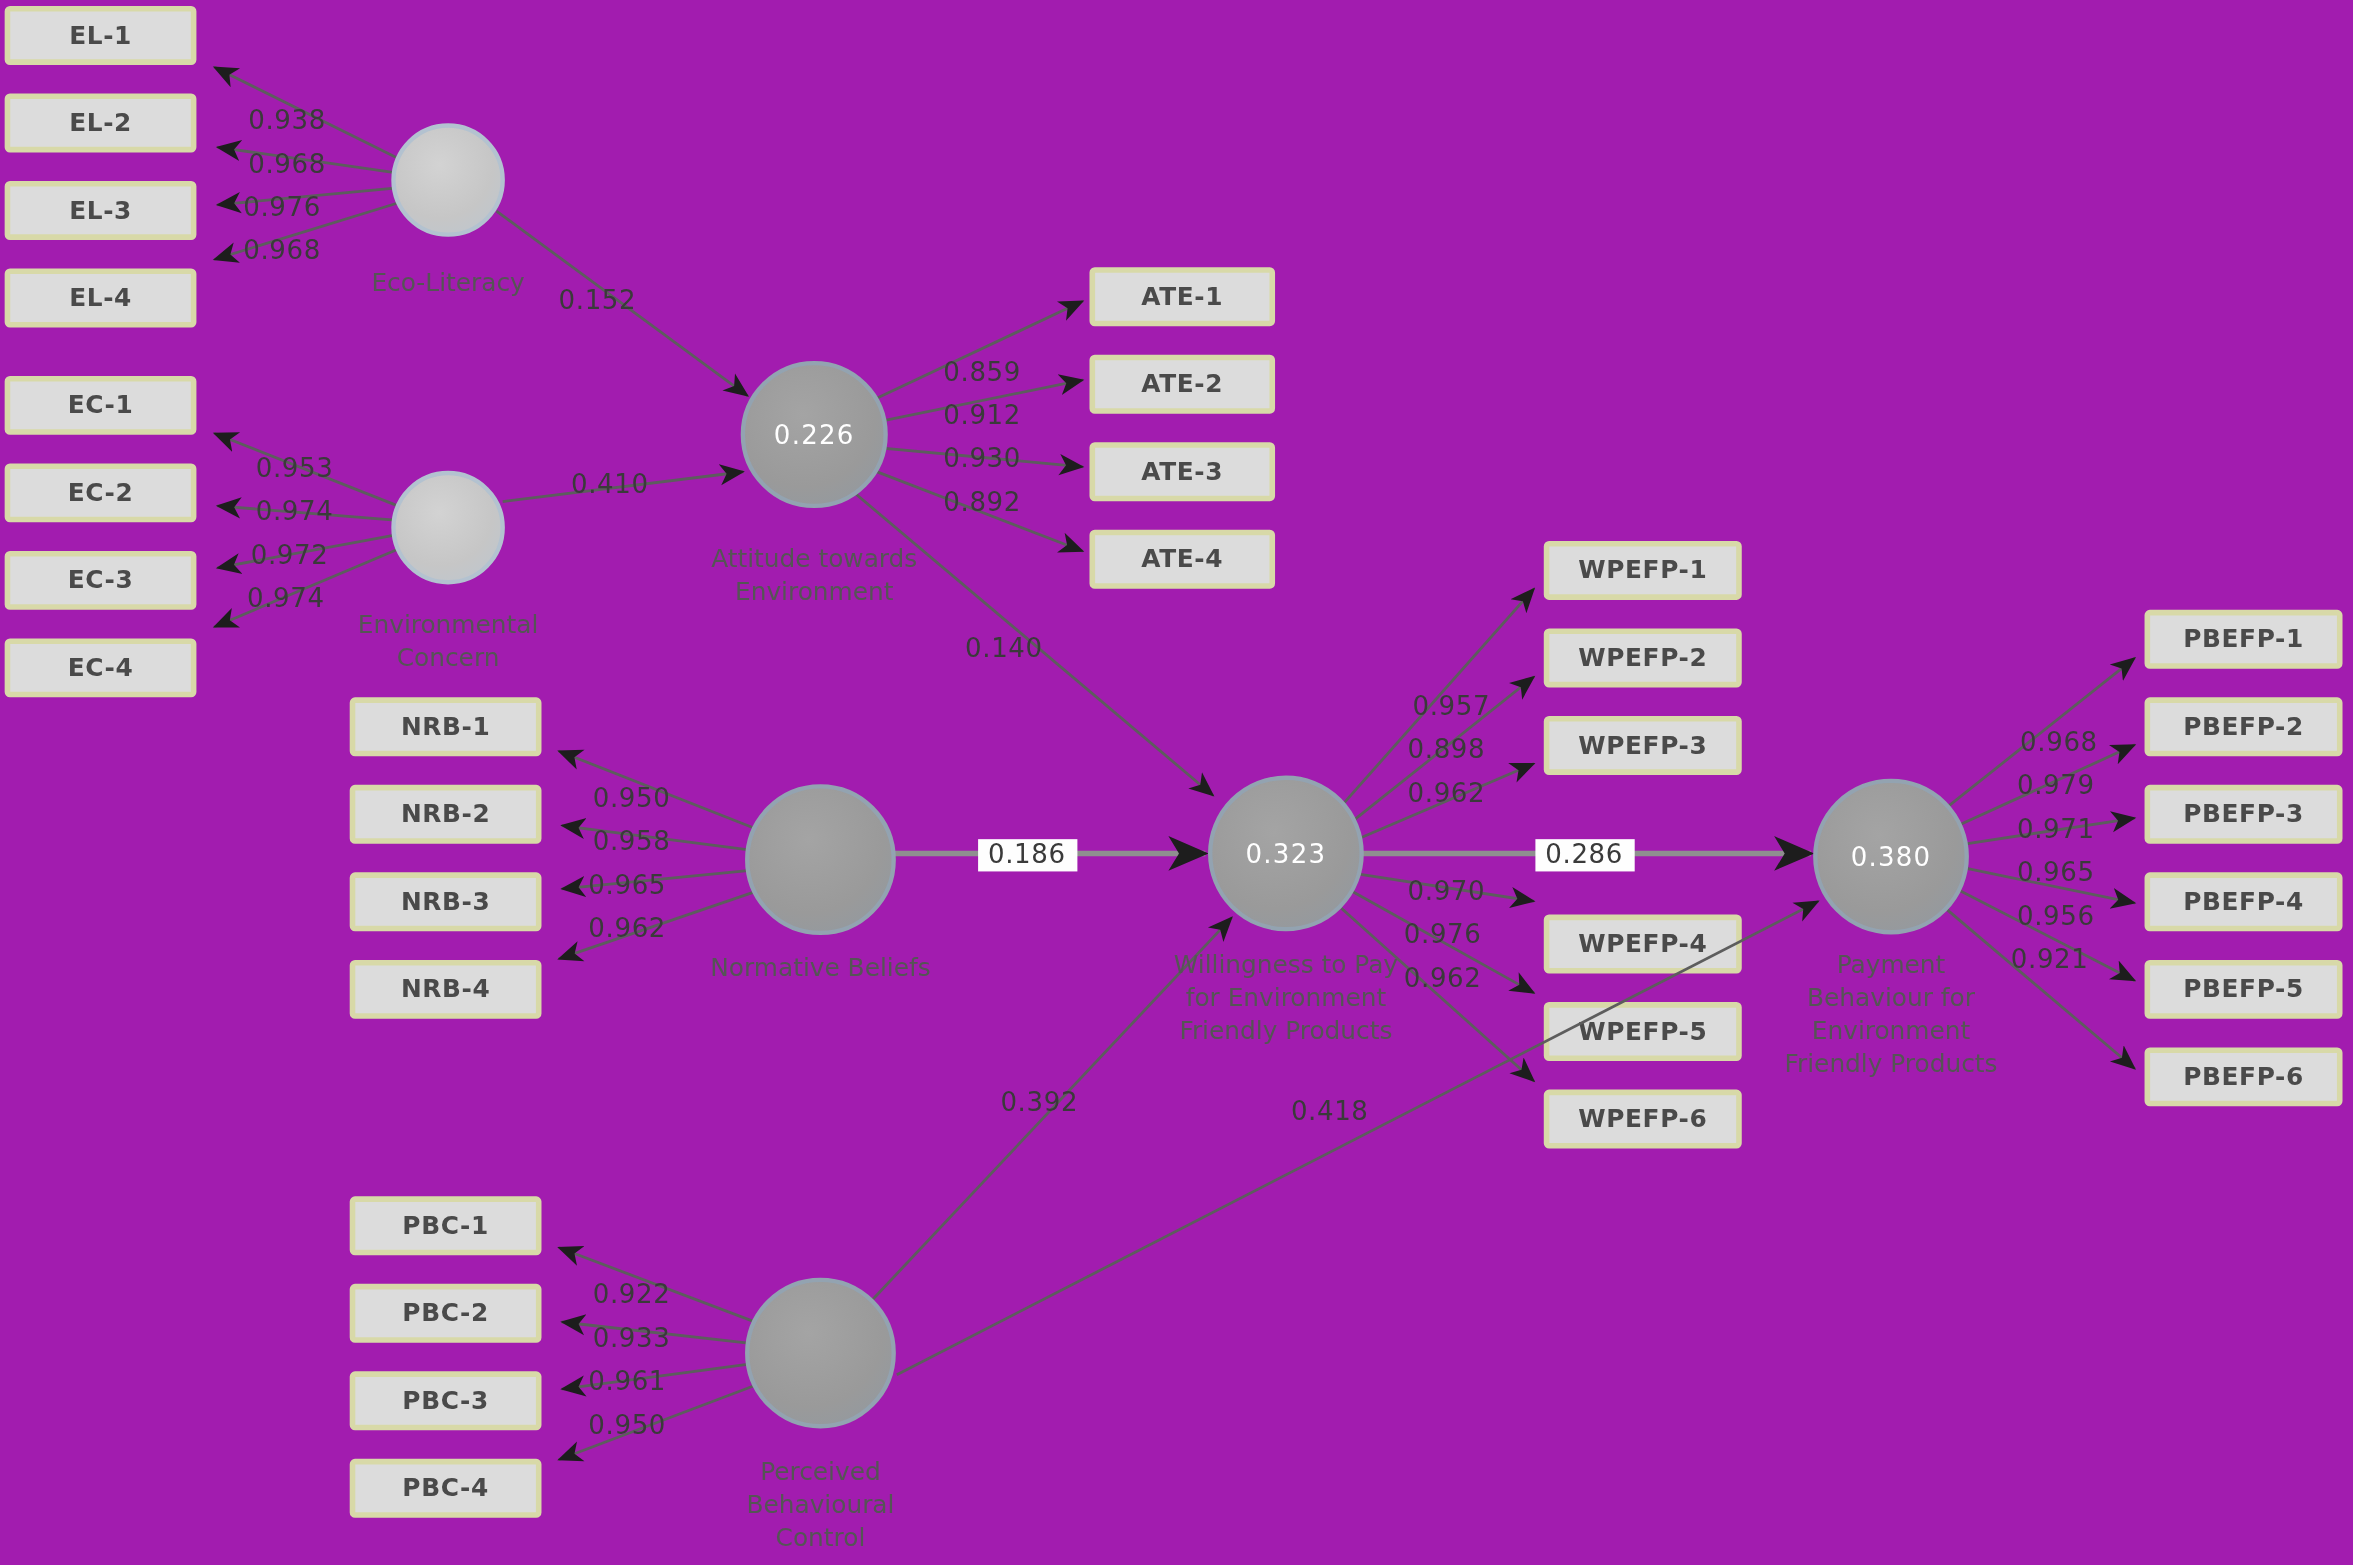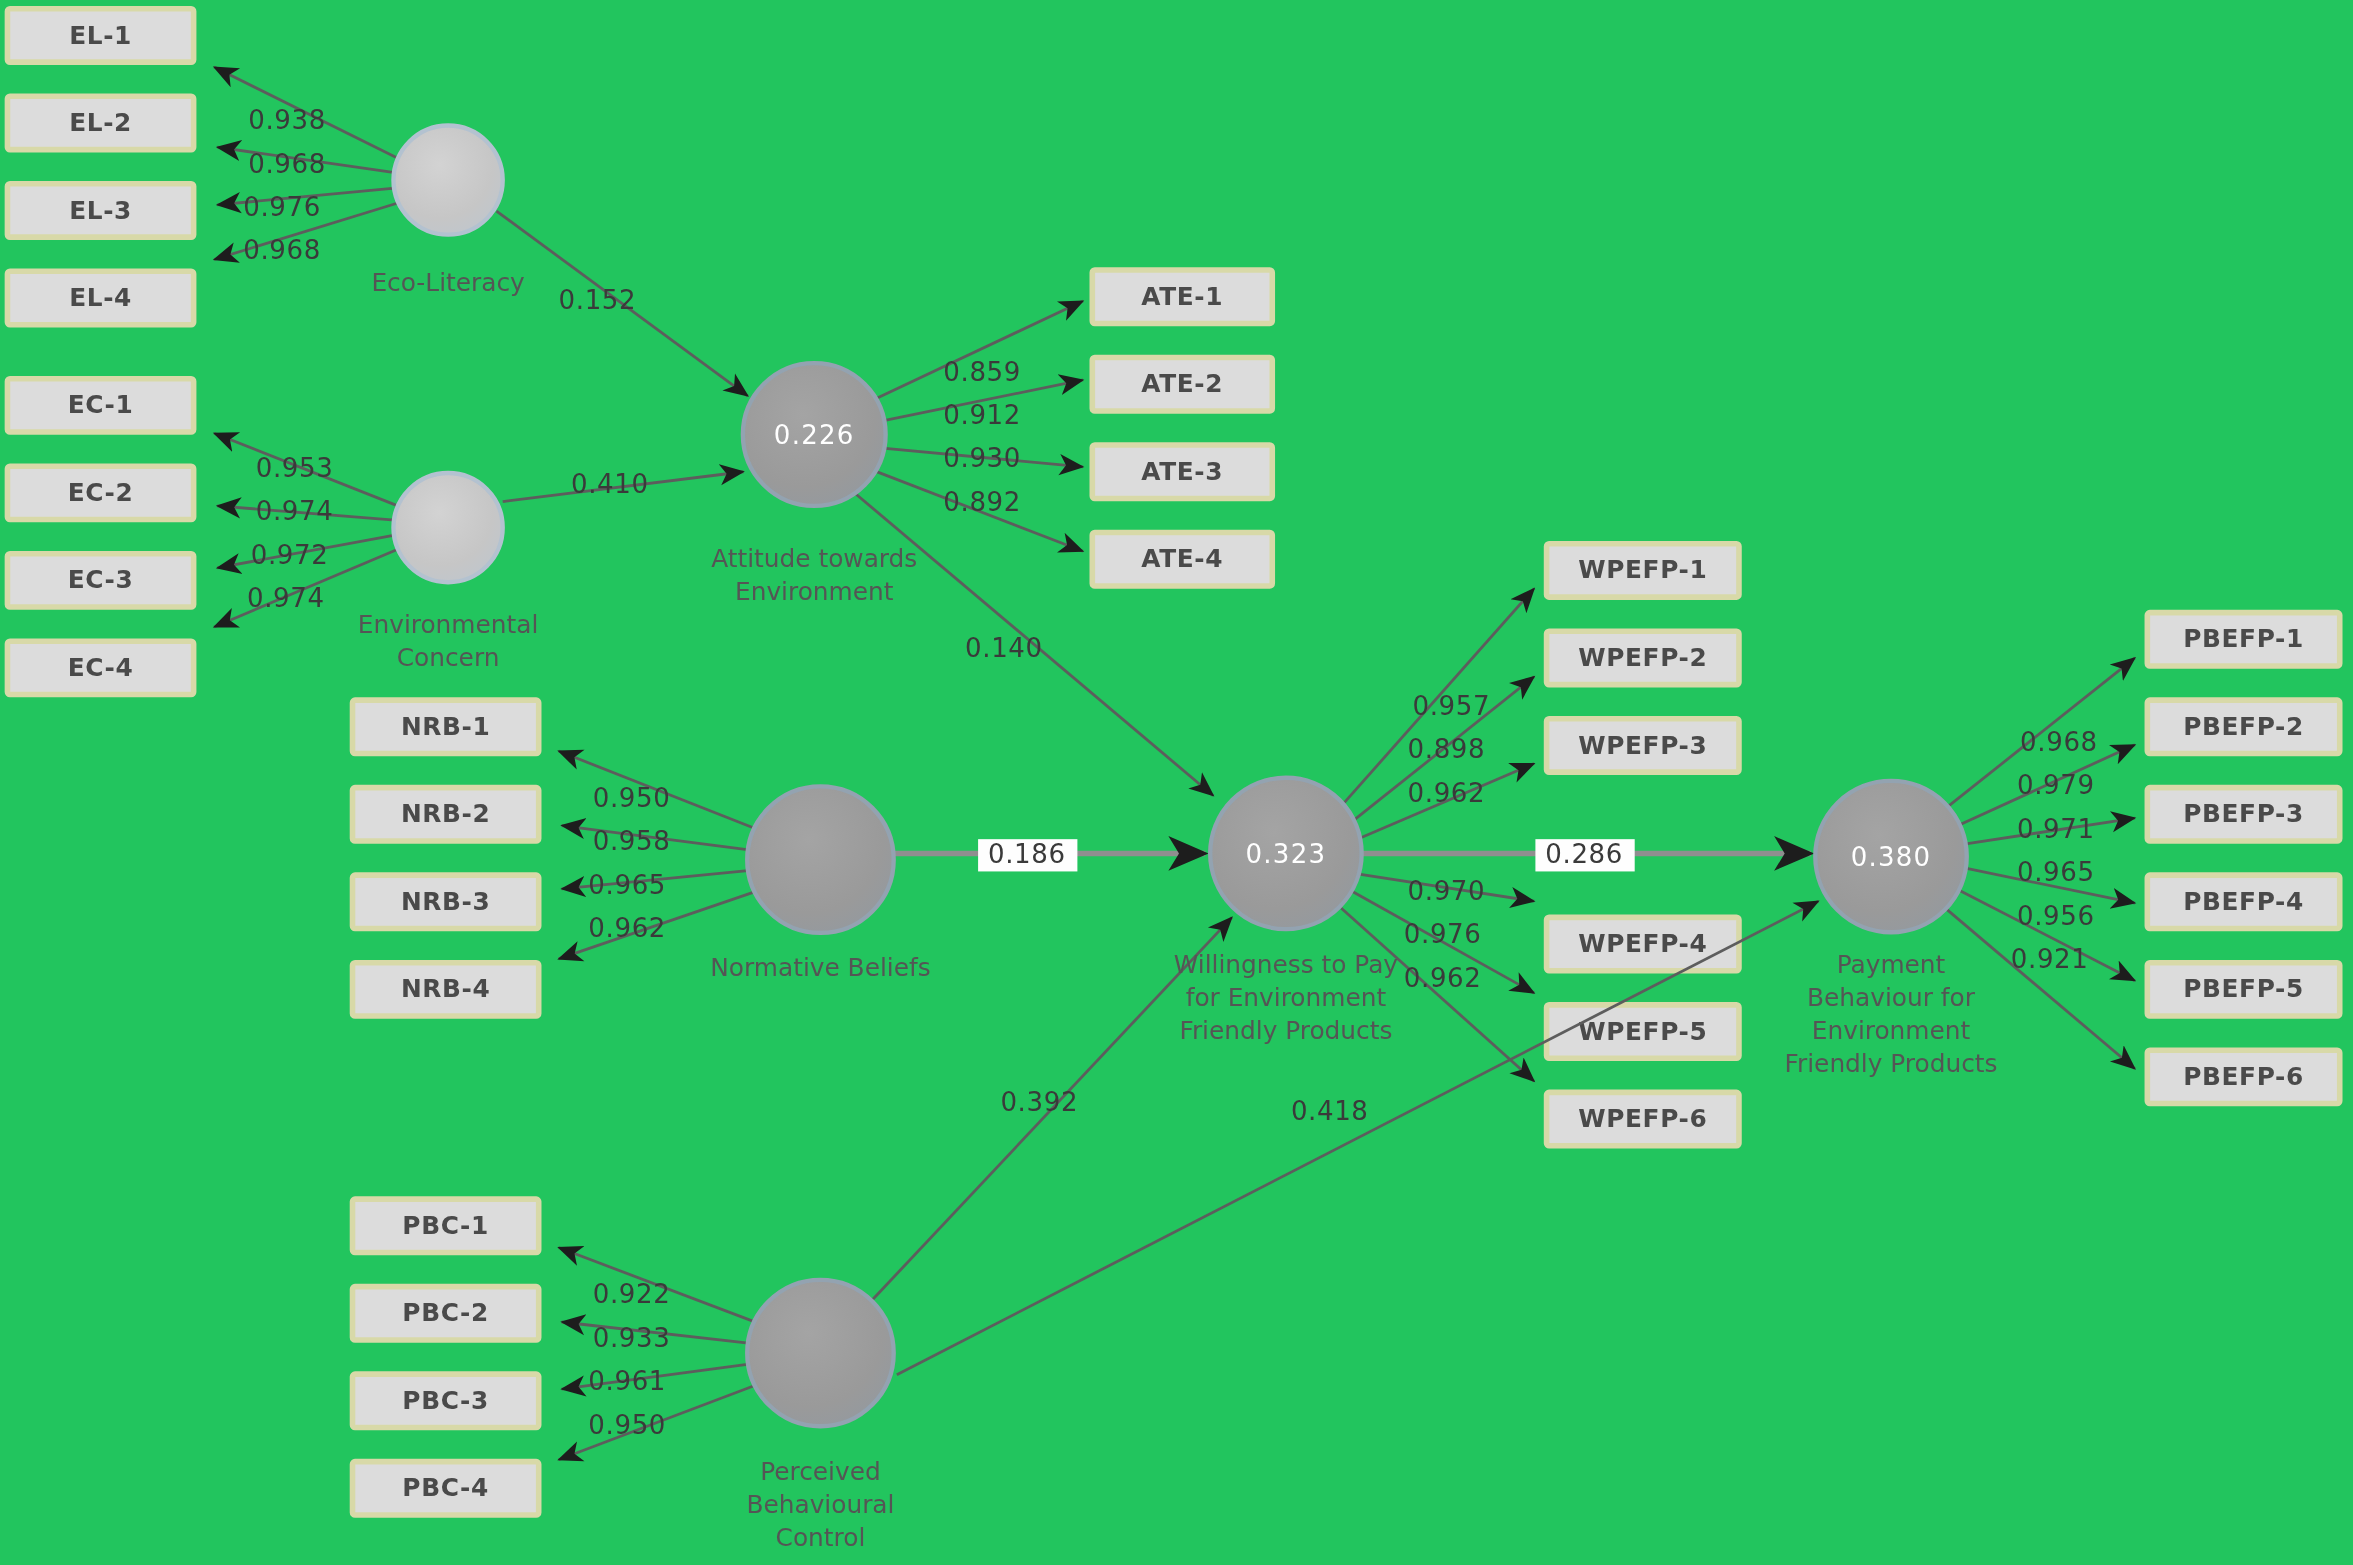--- a/index.html
+++ b/index.html
@@ -1,17 +1,17 @@
 <!DOCTYPE html>
 <html style="font-size:10px"><head>
 <meta charset="utf-8">
 <style>
   html,body{margin:0;padding:0;background:#ffffff;}
   body{font-family:"DejaVu Sans", sans-serif;}
-  #stage{position:relative;width:2354px;height:1566px;background:#22c55e;overflow:hidden;}
+  #stage{position:relative;width:2354px;height:1566px;background:#a21caf;overflow:hidden;}
   svg{position:absolute;top:0;left:0;width:2354px;height:1566px;}
   .ind-txt{font-family:"DejaVu Sans", sans-serif;font-size:40px;fill:#4a4a4a;font-weight:600;letter-spacing:1px;}
   .lat-txt{font-family:"DejaVu Sans", sans-serif;font-size:40px;fill:#555555;font-weight:500;}
   .r2-txt{font-family:"DejaVu Sans", sans-serif;font-size:42px;fill:#ffffff;font-weight:500;letter-spacing:2px;}
   .coef-txt{font-family:"DejaVu Sans", sans-serif;font-size:42px;fill:#3a3a3a;letter-spacing:1px;}
   .pathline{stroke:#5d5d5d;stroke-width:4.5;fill:none;}
   .pathline-thick{stroke:#8f8f8f;stroke-width:9;fill:none;}
 </style>
 </head>
 <body>

